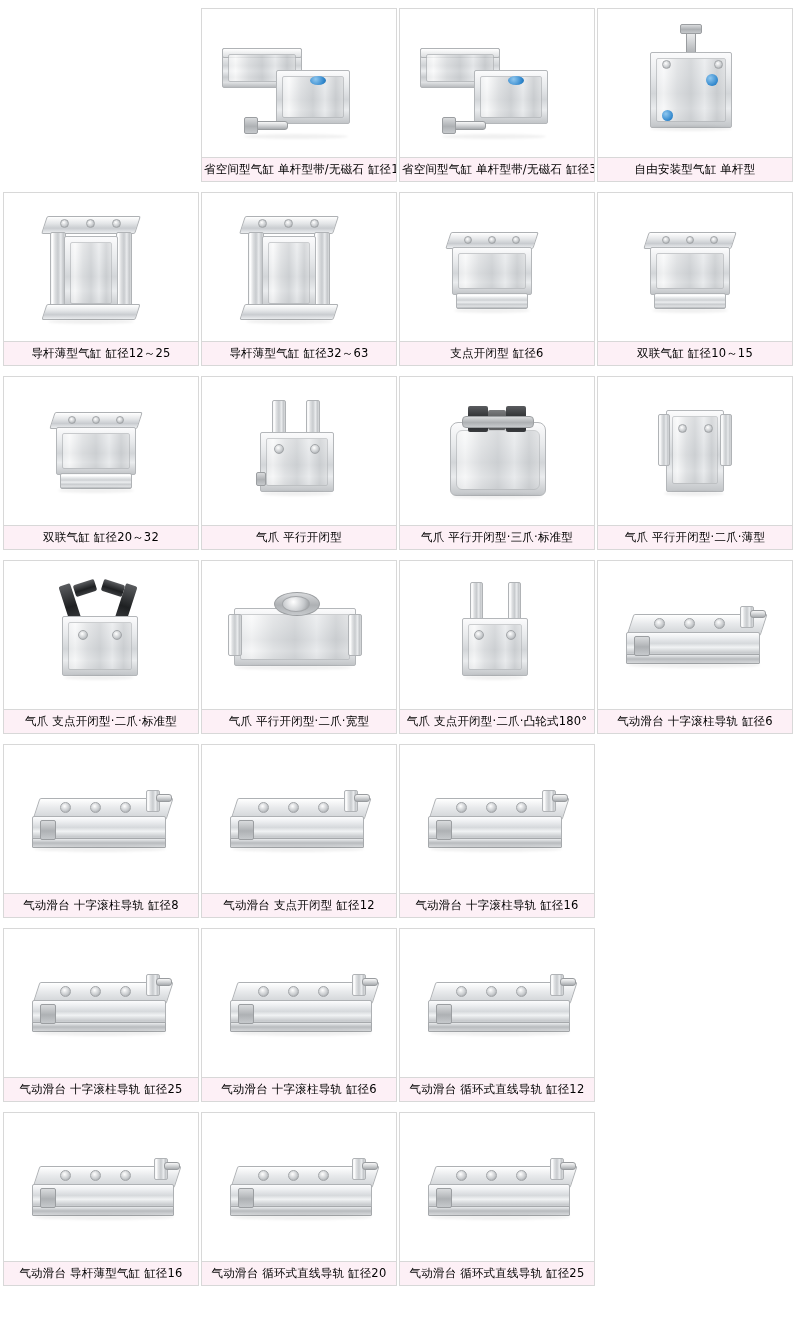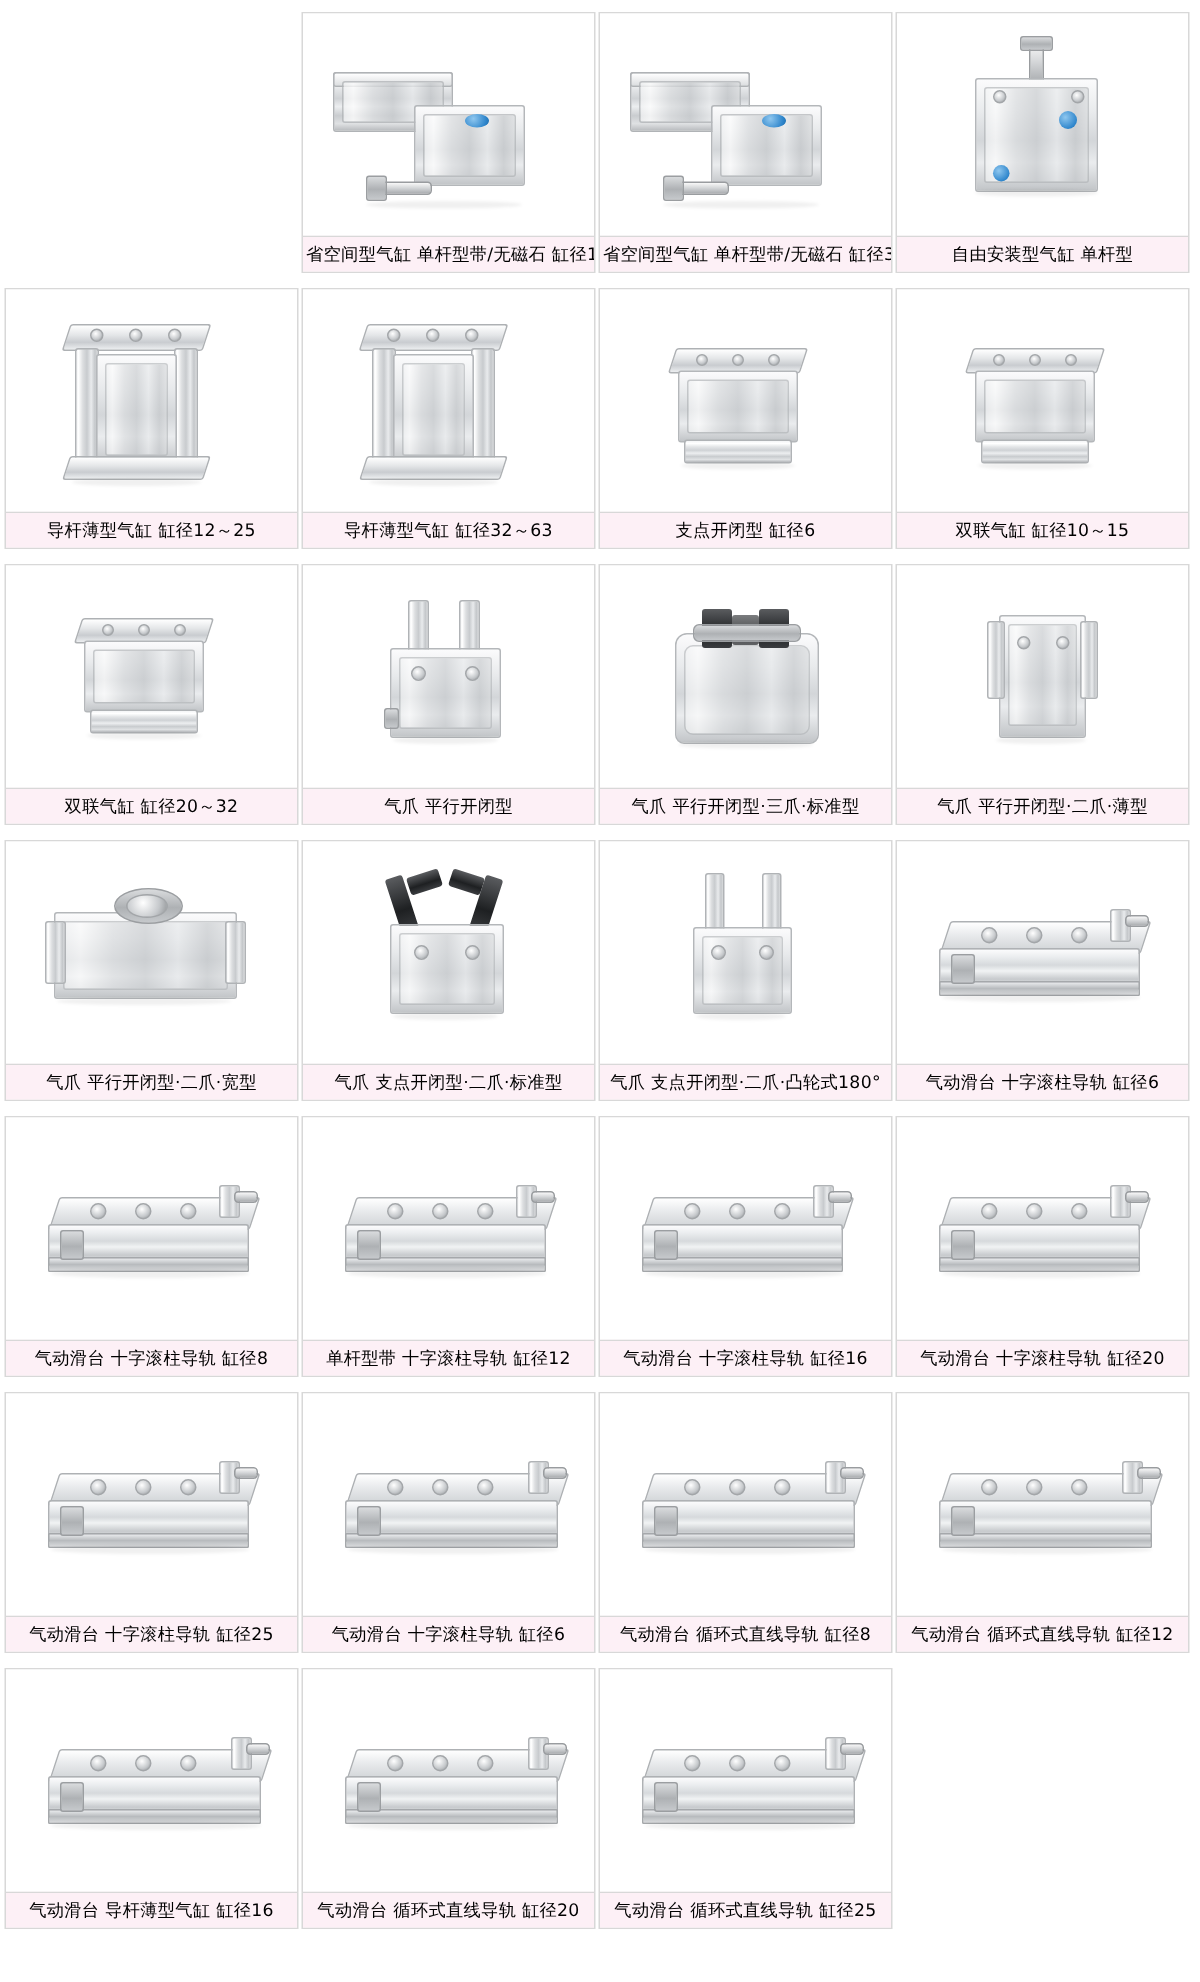--- a/index.html
+++ b/index.html
@@ -325,50 +325,50 @@
     <div class="shadow" style="left:54px;top:105px;width:60px;height:5px;border-radius:50%;"></div>
             </div>
           </div>
           <div class="caption">气爪  平行开闭型·二爪·薄型</div>
         </div>
       </div>
       <div class="row">
         <div class="cell">
           <div class="img-area">
             <div class="art">
-    <div class="bar m-h2" style="left:20px;top:38px;width:120px;height:56px;"></div>
-    <div class="bar m-v" style="left:26px;top:44px;width:108px;height:44px;opacity:.6;"></div>
-    <div class="bar m-dark" style="left:60px;top:22px;width:44px;height:22px;border-radius:50%;"></div>
-    <div class="hole" style="left:68px;top:26px;width:26px;height:14px;border-radius:50%;"></div>
-    <div class="bar m-v" style="left:14px;top:44px;width:12px;height:40px;"></div>
-    <div class="bar m-v" style="left:134px;top:44px;width:12px;height:40px;"></div>
-    <div class="shadow" style="left:22px;top:95px;width:116px;height:5px;border-radius:50%;"></div>
-            </div>
-          </div>
-          <div class="caption">气爪  平行开闭型·二爪·宽型</div>
-        </div>
-        <div class="cell">
-          <div class="img-area">
-            <div class="art">
     <div class="blk" style="position:absolute;left:48px;top:14px;width:12px;height:38px;transform:rotate(-18deg);"></div>
     <div class="blk" style="position:absolute;left:104px;top:14px;width:12px;height:38px;transform:rotate(18deg);"></div>
     <div class="blk" style="position:absolute;left:58px;top:12px;width:22px;height:12px;transform:rotate(-18deg);"></div>
     <div class="blk" style="position:absolute;left:86px;top:12px;width:22px;height:12px;transform:rotate(18deg);"></div>
     <div class="bar m-h2" style="left:46px;top:46px;width:74px;height:58px;"></div>
     <div class="bar m-v" style="left:52px;top:52px;width:62px;height:46px;opacity:.6;"></div>
     <div class="hole" style="left:62px;top:60px;width:8px;height:8px;"></div>
     <div class="hole" style="left:96px;top:60px;width:8px;height:8px;"></div>
     <div class="shadow" style="left:48px;top:105px;width:70px;height:5px;border-radius:50%;"></div>
             </div>
           </div>
           <div class="caption">气爪  支点开闭型·二爪·标准型</div>
         </div>
         <div class="cell">
           <div class="img-area">
             <div class="art">
+    <div class="bar m-h2" style="left:20px;top:38px;width:120px;height:56px;"></div>
+    <div class="bar m-v" style="left:26px;top:44px;width:108px;height:44px;opacity:.6;"></div>
+    <div class="bar m-dark" style="left:60px;top:22px;width:44px;height:22px;border-radius:50%;"></div>
+    <div class="hole" style="left:68px;top:26px;width:26px;height:14px;border-radius:50%;"></div>
+    <div class="bar m-v" style="left:14px;top:44px;width:12px;height:40px;"></div>
+    <div class="bar m-v" style="left:134px;top:44px;width:12px;height:40px;"></div>
+    <div class="shadow" style="left:22px;top:95px;width:116px;height:5px;border-radius:50%;"></div>
+            </div>
+          </div>
+          <div class="caption">气爪  平行开闭型·二爪·宽型</div>
+        </div>
+        <div class="cell">
+          <div class="img-area">
+            <div class="art">
     <div class="bar m-v" style="left:58px;top:12px;width:11px;height:40px;"></div>
     <div class="bar m-v" style="left:96px;top:12px;width:11px;height:40px;"></div>
     <div class="bar m-h2" style="left:50px;top:48px;width:64px;height:56px;"></div>
     <div class="bar m-v" style="left:56px;top:54px;width:52px;height:44px;opacity:.6;"></div>
     <div class="hole" style="left:62px;top:60px;width:8px;height:8px;"></div>
     <div class="hole" style="left:94px;top:60px;width:8px;height:8px;"></div>
     <div class="shadow" style="left:52px;top:105px;width:60px;height:5px;border-radius:50%;"></div>
             </div>
           </div>
           <div class="caption">气爪  支点开闭型·二爪·凸轮式180°</div>
@@ -417,73 +417,56 @@
     <div class="hole" style="left:74px;top:48px;width:9px;height:9px;"></div>
     <div class="hole" style="left:104px;top:48px;width:9px;height:9px;"></div>
     <div class="slide-base" style="position:absolute;left:16px;top:62px;width:132px;height:26px;"></div>
     <div class="rail" style="position:absolute;left:16px;top:84px;width:132px;height:8px;"></div>
     <div class="bar m-v" style="left:130px;top:36px;width:12px;height:20px;"></div>
     <div class="rod" style="position:absolute;left:140px;top:40px;width:14px;height:6px;"></div>
     <div class="bar m-dark" style="left:24px;top:66px;width:14px;height:18px;"></div>
     <div class="shadow" style="left:18px;top:92px;width:132px;height:6px;border-radius:50%;"></div>
             </div>
           </div>
-          <div class="caption">单杆型带  十字滚柱导轨 缸径12</div>
+          <div class="caption">气动滑台  支点开闭型 缸径12</div>
         </div>
         <div class="cell">
           <div class="img-area">
             <div class="art">
     <div class="slide-top skew" style="position:absolute;left:20px;top:44px;width:132px;height:20px;"></div>
     <div class="hole" style="left:44px;top:48px;width:9px;height:9px;"></div>
     <div class="hole" style="left:74px;top:48px;width:9px;height:9px;"></div>
     <div class="hole" style="left:104px;top:48px;width:9px;height:9px;"></div>
     <div class="slide-base" style="position:absolute;left:16px;top:62px;width:132px;height:26px;"></div>
     <div class="rail" style="position:absolute;left:16px;top:84px;width:132px;height:8px;"></div>
     <div class="bar m-v" style="left:130px;top:36px;width:12px;height:20px;"></div>
     <div class="rod" style="position:absolute;left:140px;top:40px;width:14px;height:6px;"></div>
     <div class="bar m-dark" style="left:24px;top:66px;width:14px;height:18px;"></div>
     <div class="shadow" style="left:18px;top:92px;width:132px;height:6px;border-radius:50%;"></div>
             </div>
           </div>
           <div class="caption">气动滑台  十字滚柱导轨 缸径16</div>
         </div>
+      </div>
+      <div class="row">
         <div class="cell">
           <div class="img-area">
             <div class="art">
     <div class="slide-top skew" style="position:absolute;left:20px;top:44px;width:132px;height:20px;"></div>
     <div class="hole" style="left:44px;top:48px;width:9px;height:9px;"></div>
     <div class="hole" style="left:74px;top:48px;width:9px;height:9px;"></div>
     <div class="hole" style="left:104px;top:48px;width:9px;height:9px;"></div>
     <div class="slide-base" style="position:absolute;left:16px;top:62px;width:132px;height:26px;"></div>
     <div class="rail" style="position:absolute;left:16px;top:84px;width:132px;height:8px;"></div>
     <div class="bar m-v" style="left:130px;top:36px;width:12px;height:20px;"></div>
     <div class="rod" style="position:absolute;left:140px;top:40px;width:14px;height:6px;"></div>
     <div class="bar m-dark" style="left:24px;top:66px;width:14px;height:18px;"></div>
     <div class="shadow" style="left:18px;top:92px;width:132px;height:6px;border-radius:50%;"></div>
             </div>
           </div>
-          <div class="caption">气动滑台  十字滚柱导轨 缸径20</div>
-        </div>
-      </div>
-      <div class="row">
-        <div class="cell">
-          <div class="img-area">
-            <div class="art">
-    <div class="slide-top skew" style="position:absolute;left:20px;top:44px;width:132px;height:20px;"></div>
-    <div class="hole" style="left:44px;top:48px;width:9px;height:9px;"></div>
-    <div class="hole" style="left:74px;top:48px;width:9px;height:9px;"></div>
-    <div class="hole" style="left:104px;top:48px;width:9px;height:9px;"></div>
-    <div class="slide-base" style="position:absolute;left:16px;top:62px;width:132px;height:26px;"></div>
-    <div class="rail" style="position:absolute;left:16px;top:84px;width:132px;height:8px;"></div>
-    <div class="bar m-v" style="left:130px;top:36px;width:12px;height:20px;"></div>
-    <div class="rod" style="position:absolute;left:140px;top:40px;width:14px;height:6px;"></div>
-    <div class="bar m-dark" style="left:24px;top:66px;width:14px;height:18px;"></div>
-    <div class="shadow" style="left:18px;top:92px;width:132px;height:6px;border-radius:50%;"></div>
-            </div>
-          </div>
           <div class="caption">气动滑台  十字滚柱导轨 缸径25</div>
         </div>
         <div class="cell">
           <div class="img-area">
             <div class="art">
     <div class="slide-top skew" style="position:absolute;left:20px;top:44px;width:140px;height:20px;"></div>
     <div class="hole" style="left:44px;top:48px;width:9px;height:9px;"></div>
     <div class="hole" style="left:74px;top:48px;width:9px;height:9px;"></div>
     <div class="hole" style="left:104px;top:48px;width:9px;height:9px;"></div>
     <div class="slide-base" style="position:absolute;left:16px;top:62px;width:140px;height:26px;"></div>
@@ -504,87 +487,70 @@
     <div class="hole" style="left:74px;top:48px;width:9px;height:9px;"></div>
     <div class="hole" style="left:104px;top:48px;width:9px;height:9px;"></div>
     <div class="slide-base" style="position:absolute;left:16px;top:62px;width:140px;height:26px;"></div>
     <div class="rail" style="position:absolute;left:16px;top:84px;width:140px;height:8px;"></div>
     <div class="bar m-v" style="left:138px;top:36px;width:12px;height:20px;"></div>
     <div class="rod" style="position:absolute;left:148px;top:40px;width:14px;height:6px;"></div>
     <div class="bar m-dark" style="left:24px;top:66px;width:14px;height:18px;"></div>
     <div class="shadow" style="left:18px;top:92px;width:140px;height:6px;border-radius:50%;"></div>
             </div>
           </div>
-          <div class="caption">气动滑台  循环式直线导轨 缸径8</div>
-        </div>
+          <div class="caption">气动滑台  循环式直线导轨 缸径12</div>
+        </div>
+      </div>
+      <div class="row">
         <div class="cell">
           <div class="img-area">
             <div class="art">
     <div class="slide-top skew" style="position:absolute;left:20px;top:44px;width:140px;height:20px;"></div>
     <div class="hole" style="left:44px;top:48px;width:9px;height:9px;"></div>
     <div class="hole" style="left:74px;top:48px;width:9px;height:9px;"></div>
     <div class="hole" style="left:104px;top:48px;width:9px;height:9px;"></div>
     <div class="slide-base" style="position:absolute;left:16px;top:62px;width:140px;height:26px;"></div>
     <div class="rail" style="position:absolute;left:16px;top:84px;width:140px;height:8px;"></div>
     <div class="bar m-v" style="left:138px;top:36px;width:12px;height:20px;"></div>
     <div class="rod" style="position:absolute;left:148px;top:40px;width:14px;height:6px;"></div>
     <div class="bar m-dark" style="left:24px;top:66px;width:14px;height:18px;"></div>
     <div class="shadow" style="left:18px;top:92px;width:140px;height:6px;border-radius:50%;"></div>
             </div>
           </div>
-          <div class="caption">气动滑台  循环式直线导轨 缸径12</div>
-        </div>
-      </div>
-      <div class="row">
+          <div class="caption">气动滑台  导杆薄型气缸 缸径16</div>
+        </div>
         <div class="cell">
           <div class="img-area">
             <div class="art">
     <div class="slide-top skew" style="position:absolute;left:20px;top:44px;width:140px;height:20px;"></div>
     <div class="hole" style="left:44px;top:48px;width:9px;height:9px;"></div>
     <div class="hole" style="left:74px;top:48px;width:9px;height:9px;"></div>
     <div class="hole" style="left:104px;top:48px;width:9px;height:9px;"></div>
     <div class="slide-base" style="position:absolute;left:16px;top:62px;width:140px;height:26px;"></div>
     <div class="rail" style="position:absolute;left:16px;top:84px;width:140px;height:8px;"></div>
     <div class="bar m-v" style="left:138px;top:36px;width:12px;height:20px;"></div>
     <div class="rod" style="position:absolute;left:148px;top:40px;width:14px;height:6px;"></div>
     <div class="bar m-dark" style="left:24px;top:66px;width:14px;height:18px;"></div>
     <div class="shadow" style="left:18px;top:92px;width:140px;height:6px;border-radius:50%;"></div>
             </div>
           </div>
-          <div class="caption">气动滑台  导杆薄型气缸 缸径16</div>
+          <div class="caption">气动滑台  循环式直线导轨 缸径20</div>
         </div>
         <div class="cell">
           <div class="img-area">
             <div class="art">
     <div class="slide-top skew" style="position:absolute;left:20px;top:44px;width:140px;height:20px;"></div>
     <div class="hole" style="left:44px;top:48px;width:9px;height:9px;"></div>
     <div class="hole" style="left:74px;top:48px;width:9px;height:9px;"></div>
     <div class="hole" style="left:104px;top:48px;width:9px;height:9px;"></div>
     <div class="slide-base" style="position:absolute;left:16px;top:62px;width:140px;height:26px;"></div>
     <div class="rail" style="position:absolute;left:16px;top:84px;width:140px;height:8px;"></div>
     <div class="bar m-v" style="left:138px;top:36px;width:12px;height:20px;"></div>
     <div class="rod" style="position:absolute;left:148px;top:40px;width:14px;height:6px;"></div>
     <div class="bar m-dark" style="left:24px;top:66px;width:14px;height:18px;"></div>
     <div class="shadow" style="left:18px;top:92px;width:140px;height:6px;border-radius:50%;"></div>
             </div>
           </div>
-          <div class="caption">气动滑台  循环式直线导轨 缸径20</div>
-        </div>
-        <div class="cell">
-          <div class="img-area">
-            <div class="art">
-    <div class="slide-top skew" style="position:absolute;left:20px;top:44px;width:140px;height:20px;"></div>
-    <div class="hole" style="left:44px;top:48px;width:9px;height:9px;"></div>
-    <div class="hole" style="left:74px;top:48px;width:9px;height:9px;"></div>
-    <div class="hole" style="left:104px;top:48px;width:9px;height:9px;"></div>
-    <div class="slide-base" style="position:absolute;left:16px;top:62px;width:140px;height:26px;"></div>
-    <div class="rail" style="position:absolute;left:16px;top:84px;width:140px;height:8px;"></div>
-    <div class="bar m-v" style="left:138px;top:36px;width:12px;height:20px;"></div>
-    <div class="rod" style="position:absolute;left:148px;top:40px;width:14px;height:6px;"></div>
-    <div class="bar m-dark" style="left:24px;top:66px;width:14px;height:18px;"></div>
-    <div class="shadow" style="left:18px;top:92px;width:140px;height:6px;border-radius:50%;"></div>
-            </div>
-          </div>
           <div class="caption">气动滑台  循环式直线导轨 缸径25</div>
         </div>
       </div>
     </div>
 </div>
 
 </body></html>

